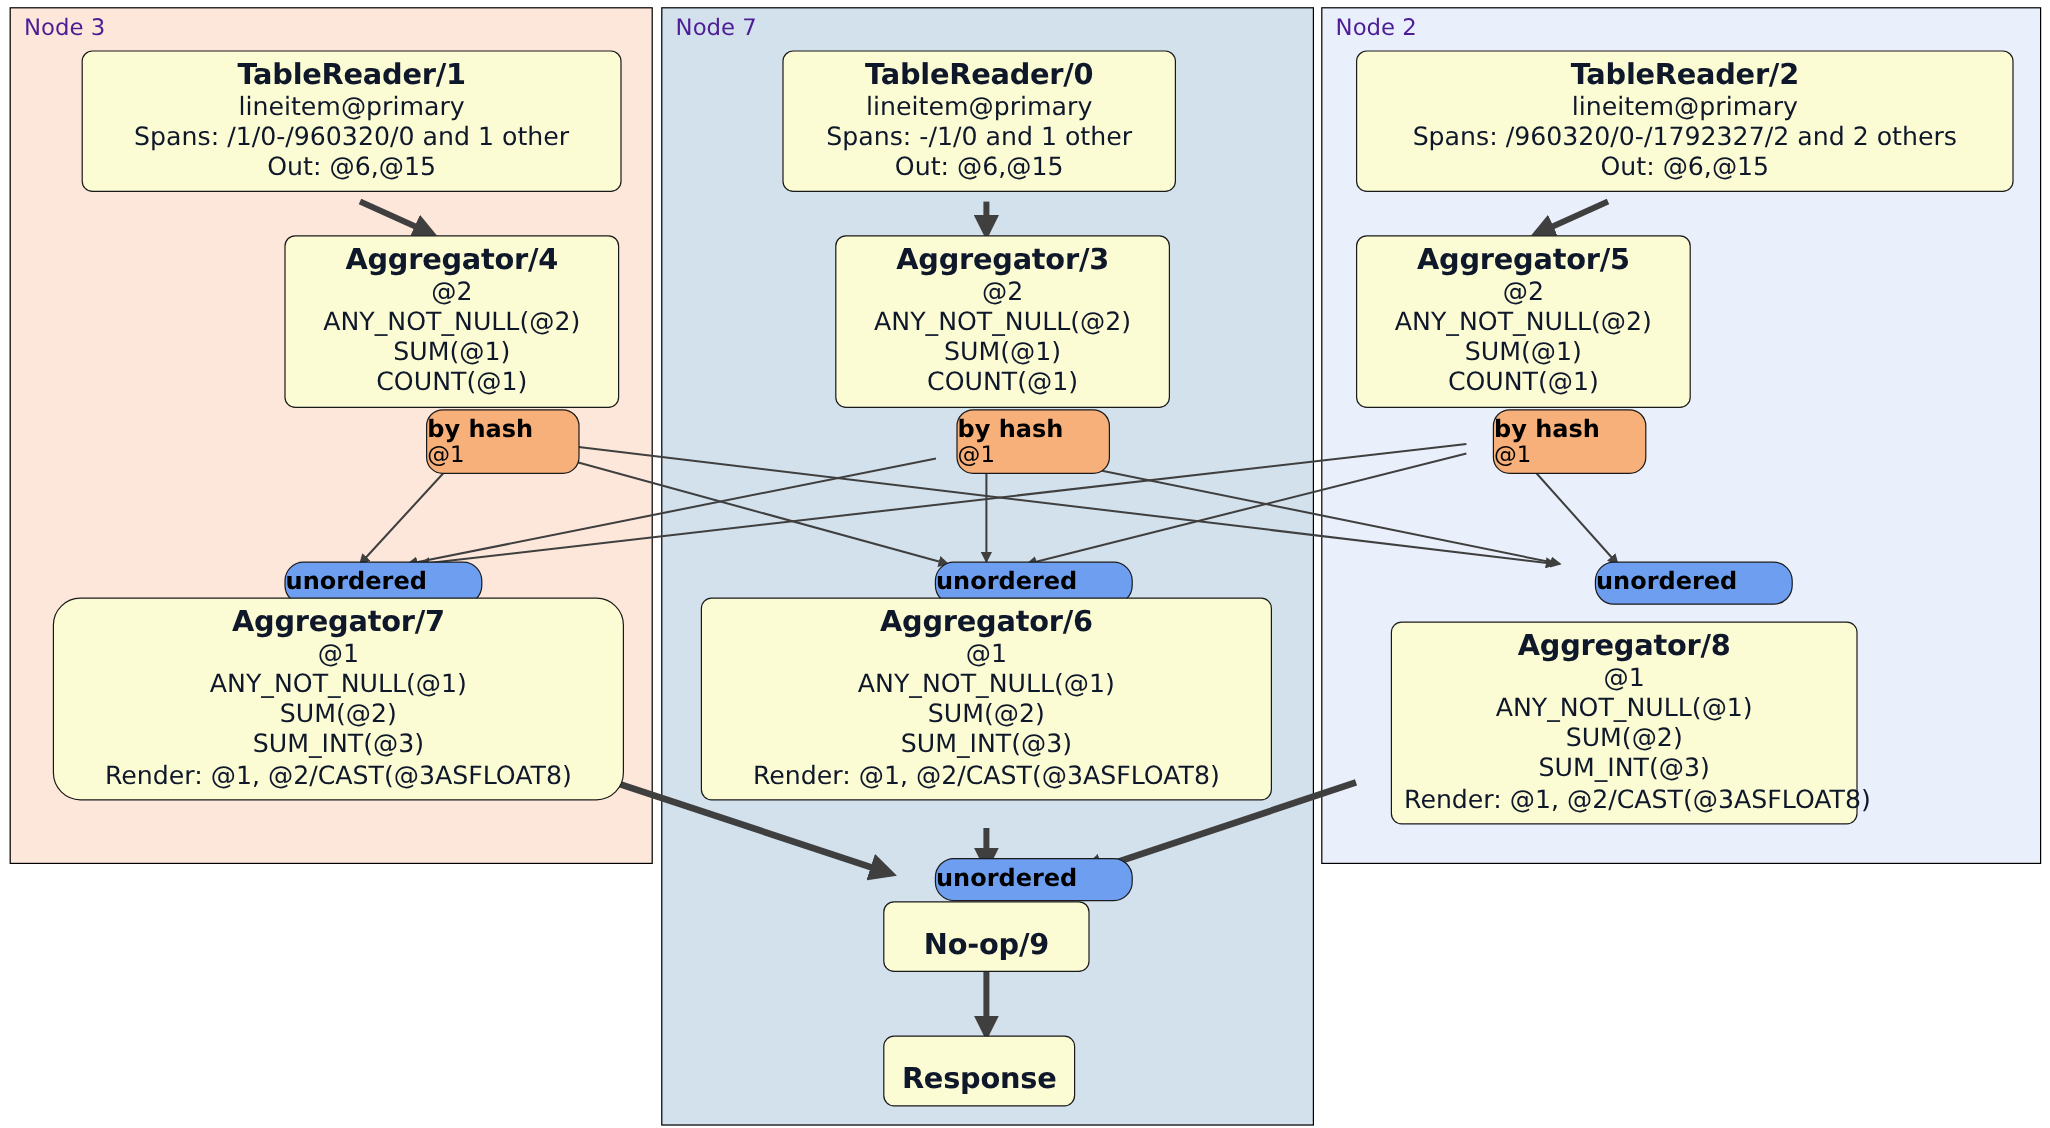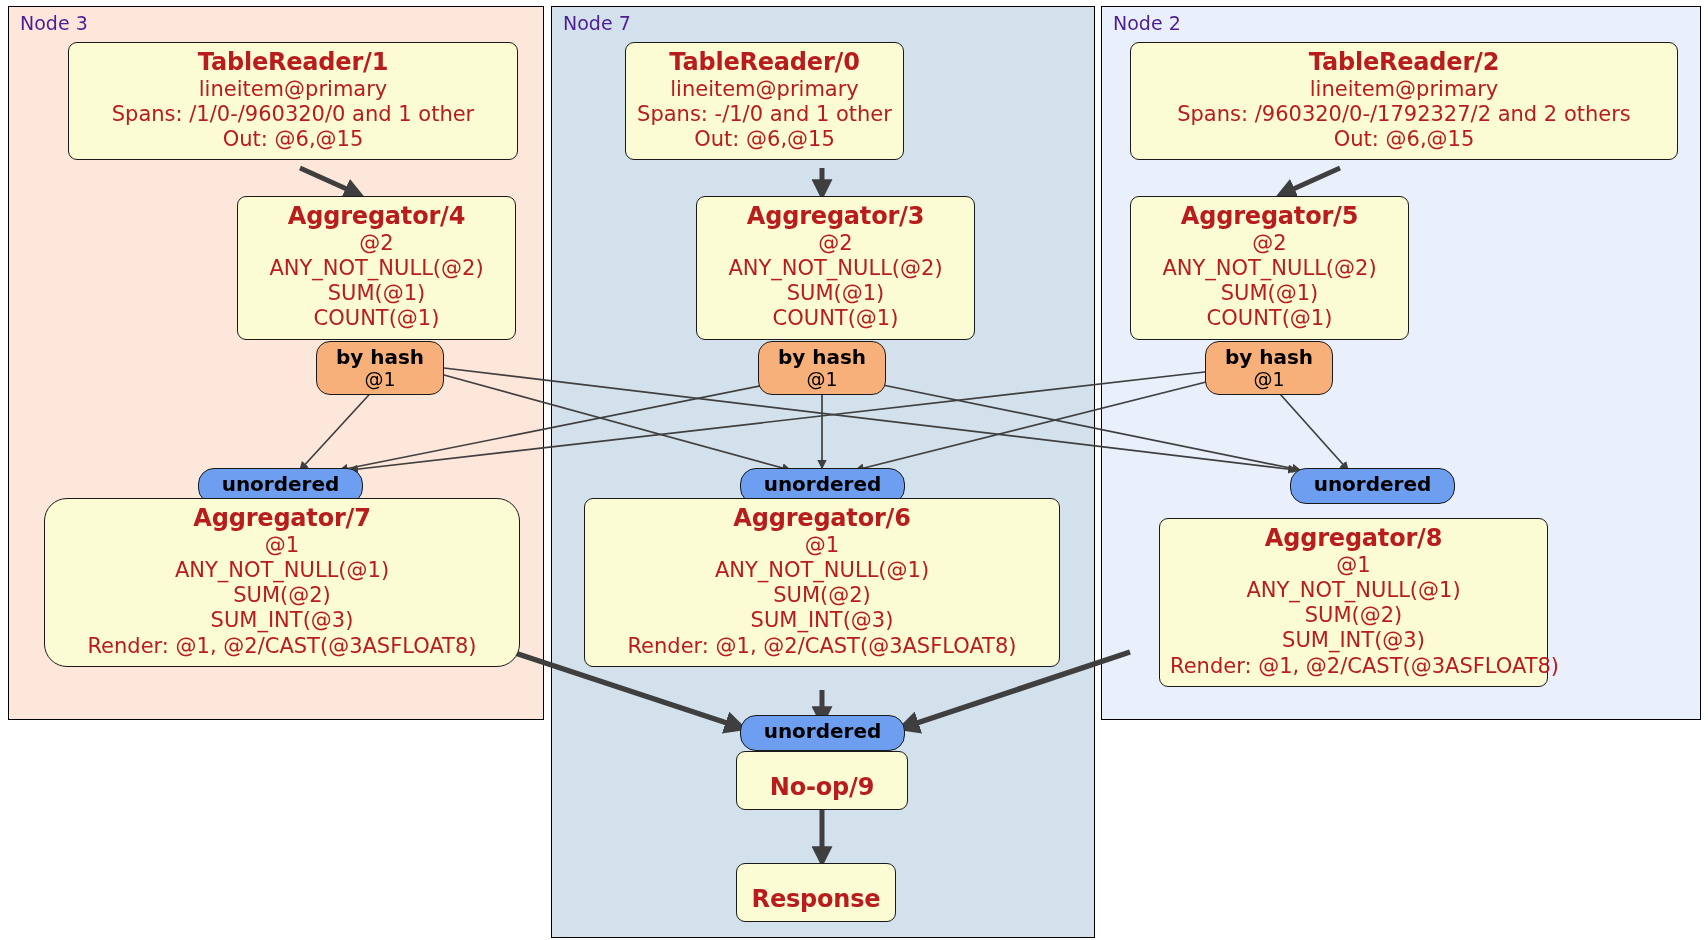--- a/index.html
+++ b/index.html
@@ -54,43 +54,44 @@
     pointer-events: none;
   }
   
   .proc-box {
     position: absolute;
     box-sizing: border-box;
     background: #fbfbd4;
     border: 1.6px solid #1a1a1a;
     border-radius: 9px;
     text-align: center;
-    color: #b91c1c;
+    color: #0f172a;
     padding: 5px 10px 7px 10px;
     line-height: 1.2;
   }
   .proc-title {
     font-weight: bold;
     font-size: 24px;
     letter-spacing: -0.2px;
     white-space: nowrap;
   }
   .proc-line {
     font-size: 21px;
     white-space: nowrap;
   }
   
   .pill {
     position: absolute;
     box-sizing: border-box;
     border: 1.6px solid #1a1a1a;
     border-radius: 16px;
-    text-align: center;
+    text-align: left;
     color: #000000;
     line-height: 1.15;
+    margin-left: 39px;
   }
   .pill-hash {
     background: #f7b07a;
     border-radius: 14px;
     padding-top: 4px;
   }
   .pill-hash .pill-title {
     font-weight: bold;
     font-size: 20px;
   }
@@ -159,21 +160,21 @@
     </g>
   </svg>
 
   <div class="proc-box" style="left:68px; top:42px; width:450px;">
     <div class="proc-title">TableReader/1</div>
     <div class="proc-line">lineitem@primary</div>
     <div class="proc-line">Spans: /1/0-/960320/0 and 1 other</div>
     <div class="proc-line">Out: @6,@15</div>
   </div>
 
-  <div class="proc-box" style="left:625px; top:42px; width:279px;">
+  <div class="proc-box" style="left:652px; top:42px; width:328px;">
     <div class="proc-title">TableReader/0</div>
     <div class="proc-line">lineitem@primary</div>
     <div class="proc-line">Spans: -/1/0 and 1 other</div>
     <div class="proc-line">Out: @6,@15</div>
   </div>
 
   <div class="proc-box" style="left:1130px; top:42px; width:548px;">
     <div class="proc-title">TableReader/2</div>
     <div class="proc-line">lineitem@primary</div>
     <div class="proc-line">Spans: /960320/0-/1792327/2 and 2 others</div>

